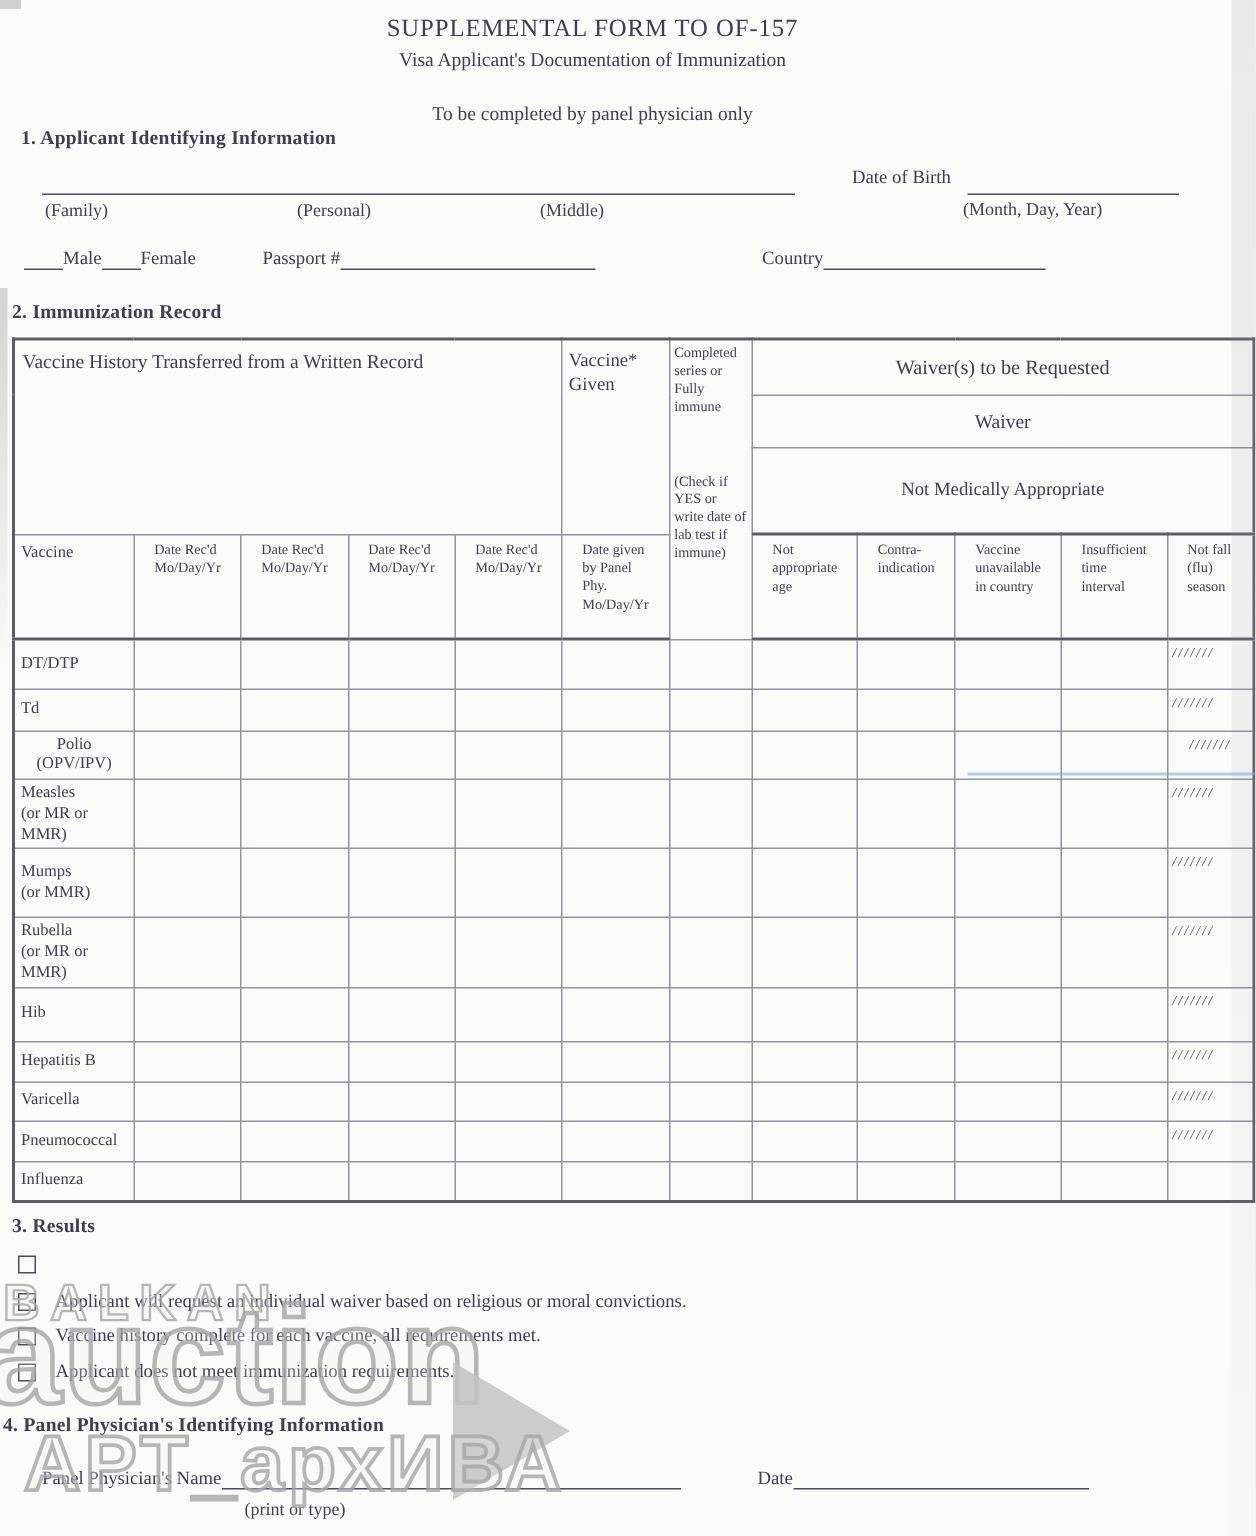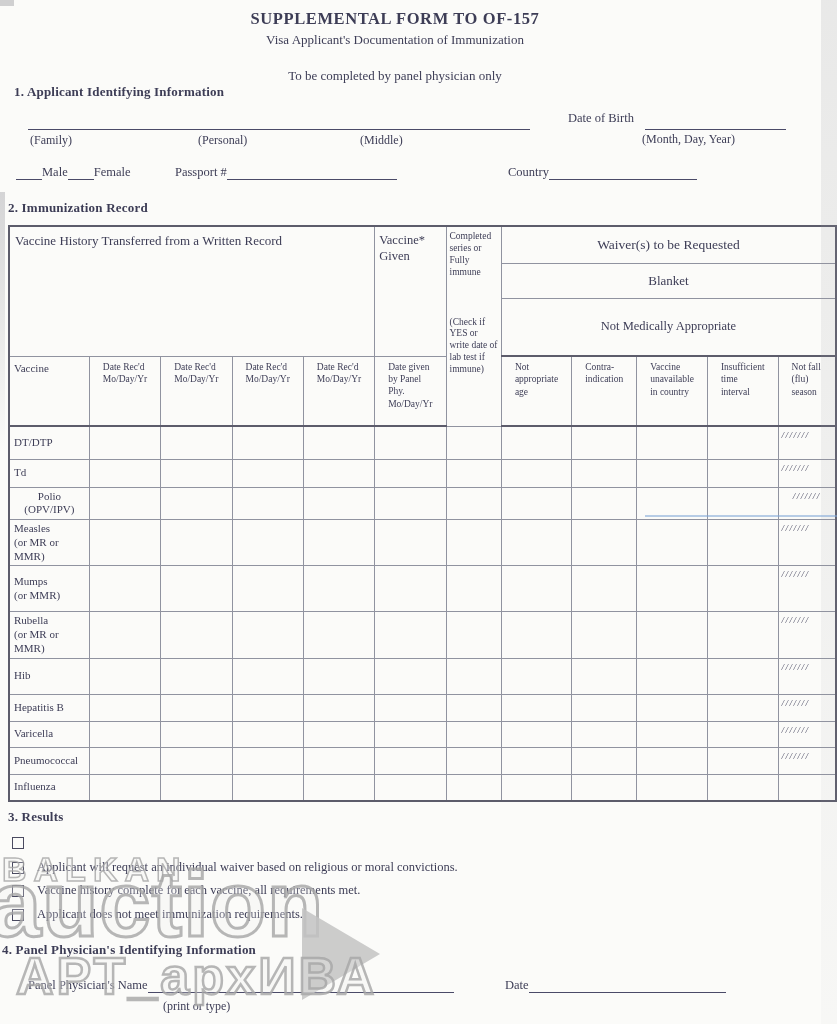--- a/index.html
+++ b/index.html
@@ -4,21 +4,21 @@
 <style>
   html,body { margin:0; padding:0; background:#e8e8e6; }
   #page {
     position:relative; width:837px; height:1024px; margin:0 auto;
     background:#fbfbf9; overflow:hidden;
     font-family:"Liberation Serif", serif; color:#3d3d56;
   }
   .abs { position:absolute; }
   
   .hdr { left:0; top:9px; width:790px; text-align:center; }
-  .hdr .t1 { font-size:16.5px; font-weight:700; letter-spacing:0.6px; }
+  .hdr .t1 { font-size:16.5px; font-weight:400; letter-spacing:0.6px; }
   .hdr .t2 { font-size:13px; margin-top:3px; }
   .hdr .t3 { font-size:13px; margin-top:20px; }
   
   .sec-h { font-size:13px; font-weight:600; letter-spacing:0.2px; }
   
   .ul { display:inline-block; border-bottom:1px solid #4a4a68; height:13px; vertical-align:bottom; }
   .lblrow { font-size:12px; }
   .inline-lab { font-size:12.5px; }
   
   table.imm { position:absolute; left:8px; top:225px; border-collapse:collapse; table-layout:fixed; }
@@ -113,21 +113,21 @@
       <tr style="height:37px;">
         <th class="history" colspan="5" rowspan="3">Vaccine History Transferred from a Written Record</th>
         <th class="vgiven" rowspan="3">Vaccine* Given</th>
         <th class="completed" rowspan="4">
           <div>Completed series or Fully immune</div>
           <div class="p2">(Check if YES or write date of lab test if immune)</div>
         </th>
         <th class="waiver" colspan="5">Waiver(s) to be Requested</th>
       </tr>
       <tr style="height:35px;">
-        <th class="blanket" colspan="5">Blanket</th>
+        <th class="blanket" colspan="5">Waiver</th>
       </tr>
       <tr class="hdrow3" style="height:58px;">
         <th class="notmed" colspan="5">Not Medically Appropriate</th>
       </tr>
       <tr class="subrow" style="height:70px;">
         <th class="vcol">Vaccine</th>
         <th class="sub">Date Rec'd Mo/Day/Yr</th>
         <th class="sub">Date Rec'd Mo/Day/Yr</th>
         <th class="sub">Date Rec'd Mo/Day/Yr</th>
         <th class="sub">Date Rec'd Mo/Day/Yr</th>

